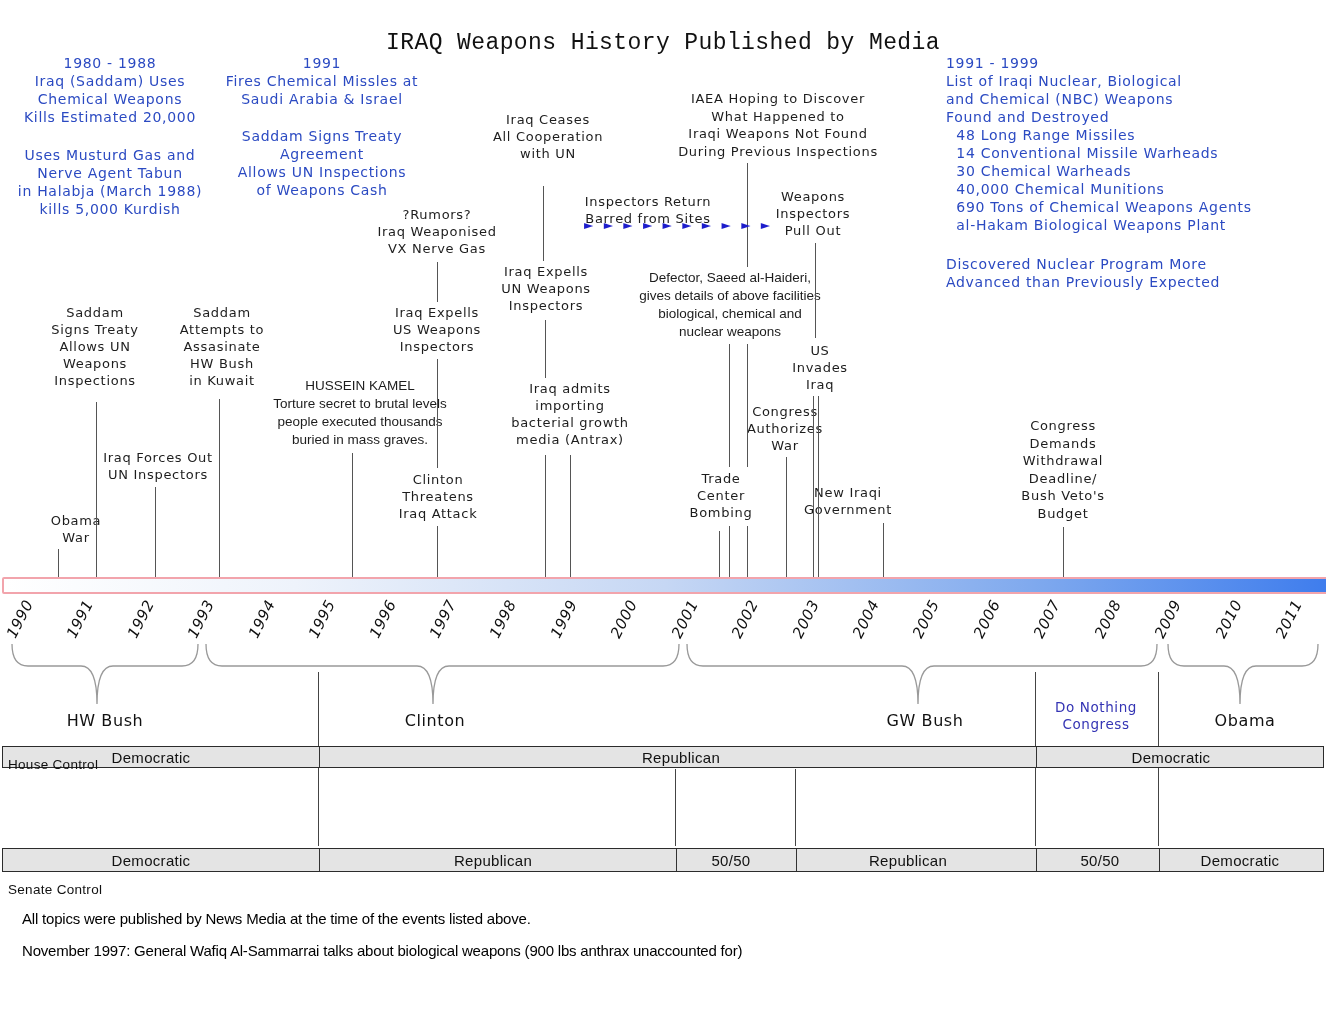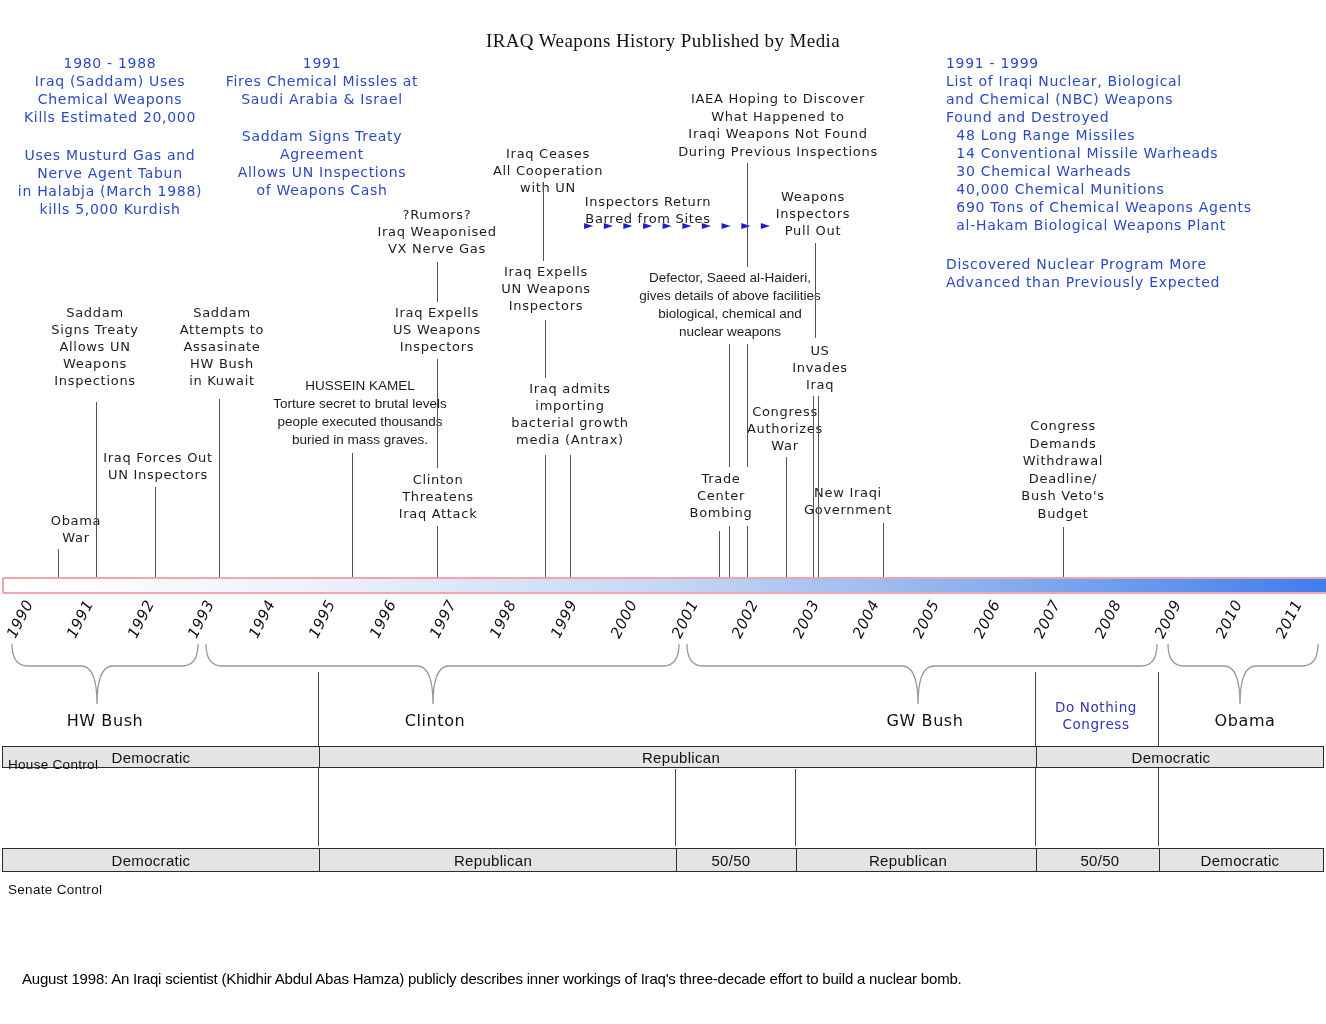--- a/index.html
+++ b/index.html
@@ -1,19 +1,19 @@
 <!DOCTYPE html>
 <html><head>
 <meta charset="utf-8">
 <style>
   html,body{margin:0;padding:0;background:#fff}
   #canvas{position:relative;width:1326px;height:1024px;background:#ffffff;
     font-family:"DejaVu Sans",sans-serif;overflow:hidden;color:#1d1d1d}
-  .title{position:absolute;left:0;right:0;top:30px;text-align:center;font-size:19px;
-    letter-spacing:.4px;color:#111;font-family:Liberation Serif, serif}
+  .title{position:absolute;left:0;right:0;top:30px;text-align:center;font-size:23px;
+    letter-spacing:.4px;color:#111;font-family:Liberation Mono, monospace}
   .note{position:absolute;color:#2b4ac2;font-size:14px;line-height:18px;letter-spacing:.7px;
     white-space:pre-line}
   .note.ctr{transform:translateX(-50%);text-align:center}
   .ev{position:absolute;transform:translateX(-50%);text-align:center;color:#1d1d1d;
     font-size:13px;line-height:17px;letter-spacing:.7px;white-space:pre-line}
   .ev.plain{font-family:"Liberation Sans",sans-serif;letter-spacing:0;font-size:13.5px;line-height:18px}
   .ev.lh18{line-height:17.5px}
   .vline{position:absolute;width:1px;background:#555}
   .divline{position:absolute;width:1px;background:#444}
   .arrows{position:absolute;left:584px;top:218px;width:186px;display:flex;
@@ -94,21 +94,21 @@
 buried in mass graves.</div>
       <div class="ev" style="left: 437px; top: 206px;">?Rumors?
 Iraq Weaponised
 VX Nerve Gas</div>
       <div class="ev" style="left: 437px; top: 304px;">Iraq Expells
 US Weapons
 Inspectors</div>
       <div class="ev" style="left: 438px; top: 471px;">Clinton
 Threatens
 Iraq Attack</div>
-      <div class="ev" style="left: 548px; top: 145px;">Iraq Ceases
+      <div class="ev" style="left: 548px; top: 111px;">Iraq Ceases
 All Cooperation
 with UN</div>
       <div class="ev" style="left: 546px; top: 263px;">Iraq Expells
 UN Weapons
 Inspectors</div>
       <div class="ev" style="left: 570px; top: 380px;">Iraq admits
 importing
 bacterial growth
 media (Antrax)</div>
       <div class="ev" style="left: 648px; top: 193px;">Inspectors Return
@@ -247,14 +247,15 @@
       <div class="seg" style="left: 1097px;">50/50</div>
       <div class="seg" style="left: 1237px;">Democratic</div>
       <div class="split" style="left: 316px;"></div>
       <div class="split" style="left: 673px;"></div>
       <div class="split" style="left: 793px;"></div>
       <div class="split" style="left: 1033px;"></div>
       <div class="split" style="left: 1156px;"></div>
     </div>
   <div class="ctl-label" style="left:8px;top:882px">Senate Control</div>
 
-  <div class="foot" style="top:970px">August 1998: An Iraqi scientist (Khidhir Abdul Abas Hamza) publicly describes inner workings of Iraq's three-decade effort to build a nuclear bomb.</div>
+  <div class="foot" style="top:910px">All topics were published by News Media at the time of the events listed above.</div>
+  <div class="foot" style="top:942px">November 1997: General Wafiq Al-Sammarrai talks about biological weapons (900 lbs anthrax unaccounted for)</div>
 </div>
 
 </body></html>

